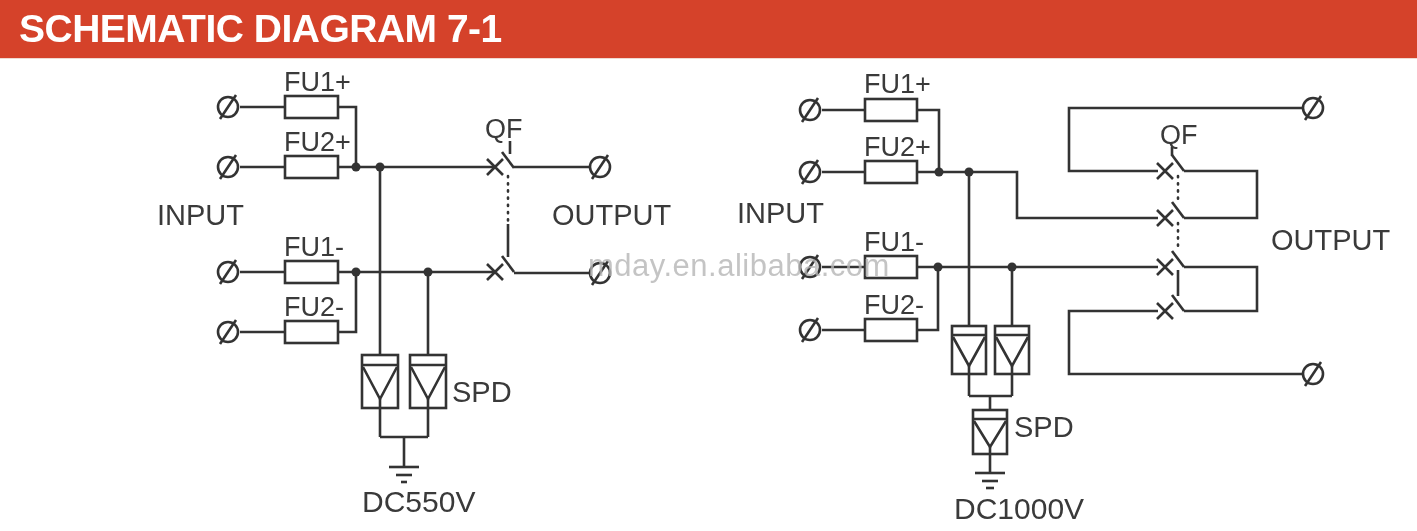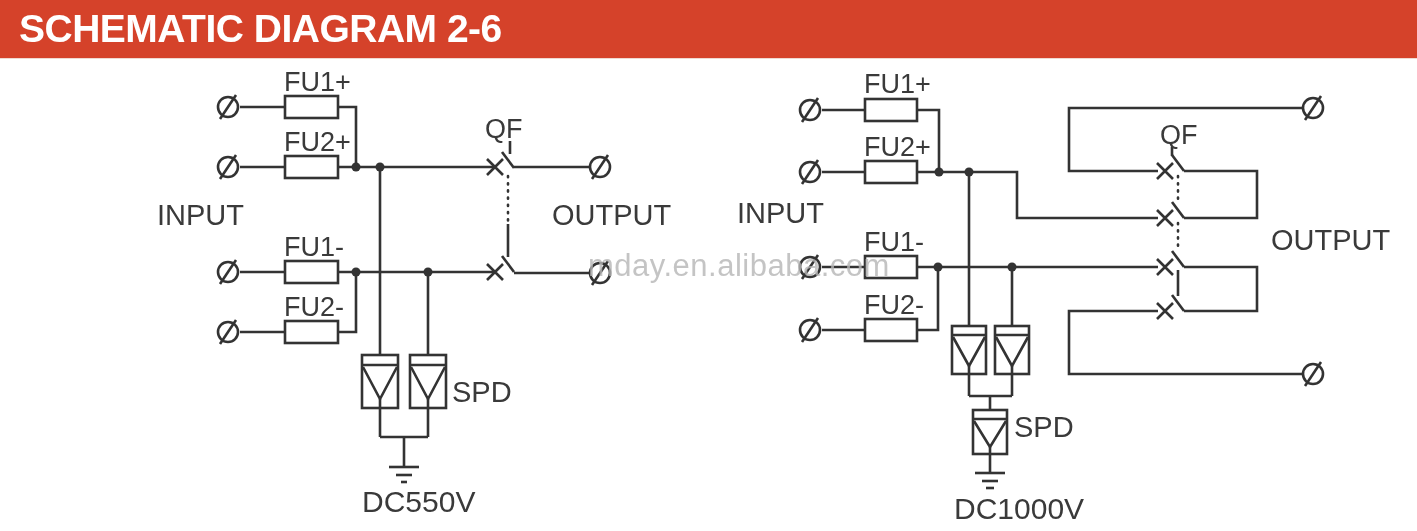--- a/index.html
+++ b/index.html
@@ -32,21 +32,21 @@
   .dot{fill:var(--line);stroke:none;}
   .lbl{fill:var(--text);font-family:"Liberation Sans",sans-serif;font-size:27px;}
   .lbl-io{fill:var(--text);font-family:"Liberation Sans",sans-serif;font-size:29px;}
   .lbl-v{fill:var(--text);font-family:"Liberation Sans",sans-serif;font-size:30px;}
   .wm{fill:var(--watermark);font-family:"Liberation Sans",sans-serif;font-size:31px;opacity:0.8;letter-spacing:0.5px;}
 </style>
 </head>
 <body>
 
 <div class="header">
-  <h1>SCHEMATIC DIAGRAM 2-6</h1>
+  <h1>SCHEMATIC DIAGRAM 7-1</h1>
 </div>
 
 <svg width="1417" height="472" viewBox="0 59 1417 472" xmlns="http://www.w3.org/2000/svg">
 
   <g>
 
     <g>
       <circle class="sym" cx="228" cy="107" r="10"></circle>
         <path class="sym" d="M220 119 L236 95"></path>
     </g>

